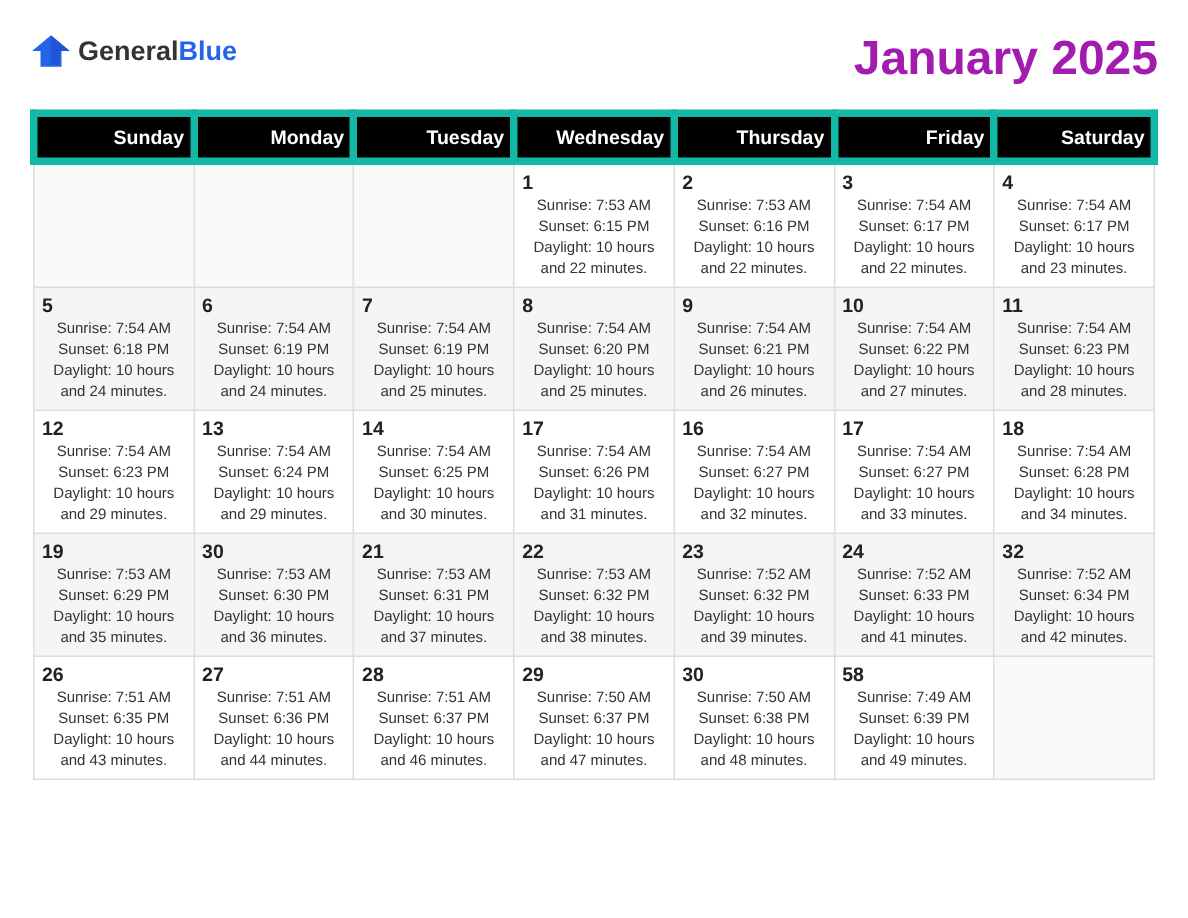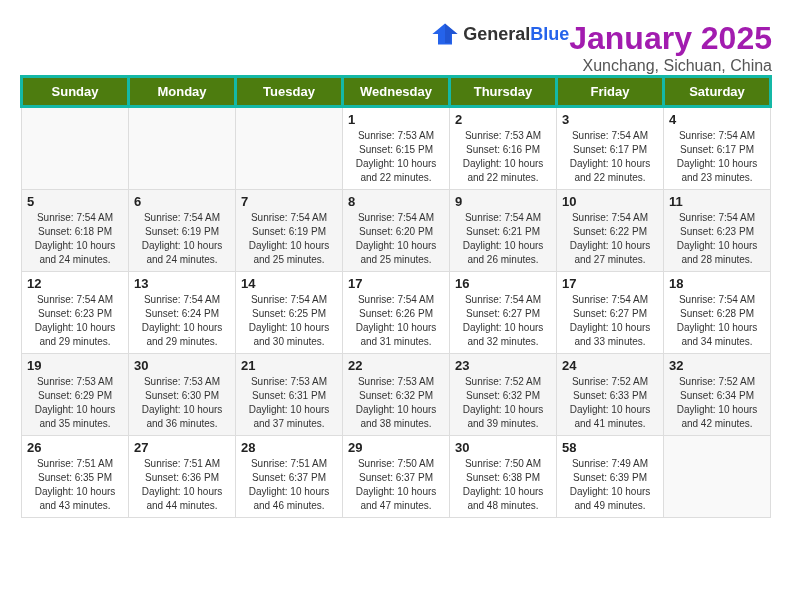--- a/index.html
+++ b/index.html
@@ -5,22 +5,23 @@
     * { box-sizing: border-box; margin: 0; padding: 0; }
     body {
       font-family: Arial, sans-serif;
       background: #fff;
       width: 792px;
       min-height: 612px;
       padding: 20px;
     }
     .header {
       display: flex;
-      justify-content: flex-end;
+      justify-content: space-between;
       align-items: flex-start;
+      margin-bottom: 16px;
     }
     .logo {
       display: flex;
       align-items: center;
       gap: 4px;
     }
     .logo-icon {
       width: 28px;
       height: 28px;
     }
@@ -35,27 +36,27 @@
     .location {
       font-size: 16px;
       color: #555;
     }
     .calendar {
       width: 100%;
       border-collapse: collapse;
       border: 1px solid #ccc;
     }
     .calendar th {
-      background-color: #4d7c0f;
+      background-color: #000000;
       color: #fff;
       padding: 6px 4px;
       font-size: 13px;
       font-weight: bold;
-      text-align: center;
-      border: 3px solid #14b8a6;
+      text-align: right;
+      border: 5px solid #14b8a6;
     }
     .calendar td {
       vertical-align: top;
       padding: 4px 5px;
       font-size: 10.5px;
       border: 1px solid #ddd;
       width: calc(100% / 7);
       min-height: 80px;
       height: 80px;
       background: #fff;
@@ -87,21 +88,20 @@
     <svg class="logo-icon" viewBox="0 0 40 40" xmlns="http://www.w3.org/2000/svg">
       <polygon points="20,5 38,20 30,20 30,35 10,35 10,20 2,20" fill="#2563eb"></polygon>
       <polygon points="20,5 38,20 28,20 28,33 20,33" fill="#1a40b0" opacity="0.4"></polygon>
     </svg>
     <div>
       <span style="font-size:18px;font-weight:bold;color:#333;">General</span><span style="font-size:18px;font-weight:bold;color:#2563eb;">Blue</span>
     </div>
   </div>
   <div class="title-area">
     <div class="month-title">January 2025</div>
-    <div class="location">Xunchang, Sichuan, China</div>
   </div>
 </div>
 
 <table class="calendar" id="cal-table">
   <thead>
     <tr id="header-row">
         <th>Sunday</th>
         <th>Monday</th>
         <th>Tuesday</th>
         <th>Wednesday</th>

